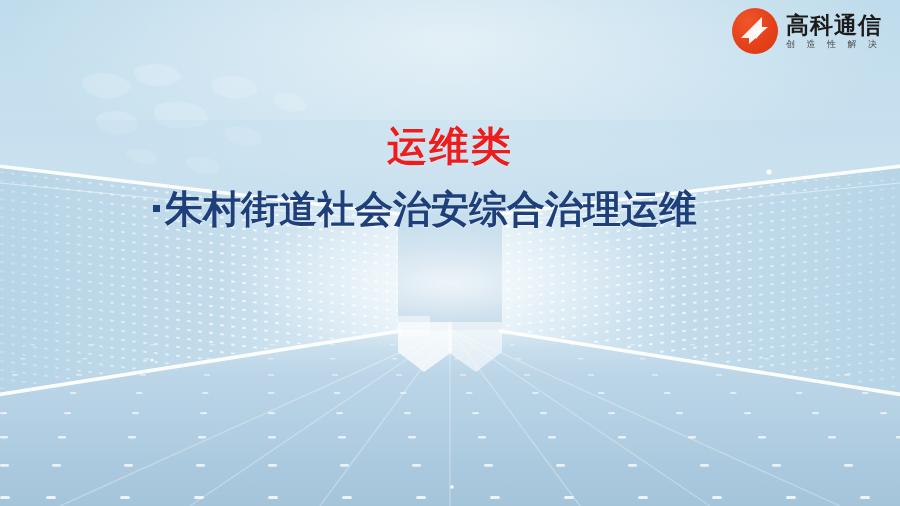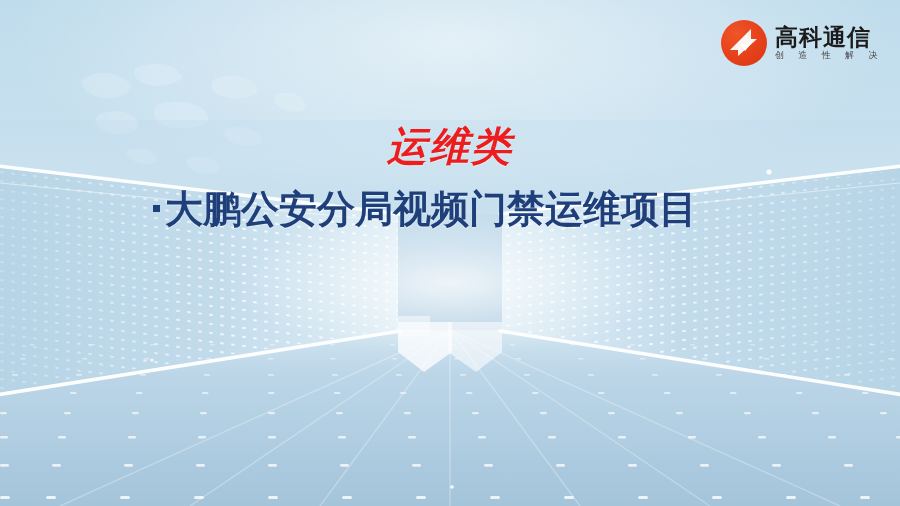--- a/index.html
+++ b/index.html
@@ -45,21 +45,21 @@
   .vp-glow {
     position:absolute; left:50%; top:208px;
     width:430px; height:150px;
     transform:translateX(-50%);
     background:radial-gradient(ellipse at center, rgba(255,255,255,.75) 0%, rgba(255,255,255,.28) 38%, rgba(255,255,255,0) 72%);
     pointer-events:none;
   }
 
   
   .logo {
-    position:absolute; right:18px; top:20px;
+    position:absolute; right:18px; top:8px;
     display:flex; align-items:center; gap:8px;
     z-index:40;
   }
   .logo-mark {
     position:relative;
     width:46px; height:46px; border-radius:50%;
     background:radial-gradient(circle at 34% 30%, #f0552a 0%, #e8431c 45%, #d8350f 100%);
     flex:0 0 auto;
     overflow:hidden;
   }
@@ -70,39 +70,38 @@
   .logo-text { display:flex; flex-direction:column; line-height:1; }
   .logo-title {
     font-size:23px; font-weight:bold; color:#1b1b1b;
     letter-spacing:1px;
     font-family:"DejaVu Sans","Liberation Sans",sans-serif;
   }
   .logo-sub {
     margin-top:3px;
     font-size:9px; color:#4a4a4a;
     letter-spacing:4.5px;
-    font-family:Liberation Mono, monospace;
+    font-family:Liberation Sans, sans-serif;
   }
 
   
   .content {
     position:absolute; left:0; top:0; width:900px; height:506px;
     z-index:30;
   }
 
   .heading {
     position:absolute; top:126px; left:0; width:900px;
     text-align:center;
     font-size:40px; font-weight:bold;
     color:#ee1d1d;
     letter-spacing:2px;
     line-height:1;
     font-family:"DejaVu Sans","Liberation Sans",sans-serif;
     text-shadow:0 1px 1px rgba(255,255,255,.45);
-    font-style:italic;
   }
 
   .bullets {
     position:absolute; top:186px; left:153px;
     width:700px;
   }
   .bline {
     display:block;
     font-size:38px; font-weight:bold;
     color:#1f3f7a;
@@ -408,19 +407,19 @@
     </div>
   </div>
 
   <div class="content">
 
     <div class="heading">运维类</div>
 
     <div class="bullets">
 
 
-      <div class="bline"><span class="bullet-dot"></span><span>大鹏公安分局视频门禁运维项目</span></div>
+      <div class="bline"><span class="bullet-dot"></span><span>朱村街道社会治安综合治理运维</span></div>
 
 
     </div>
   </div>
 
 </div>
 
 </body></html>

